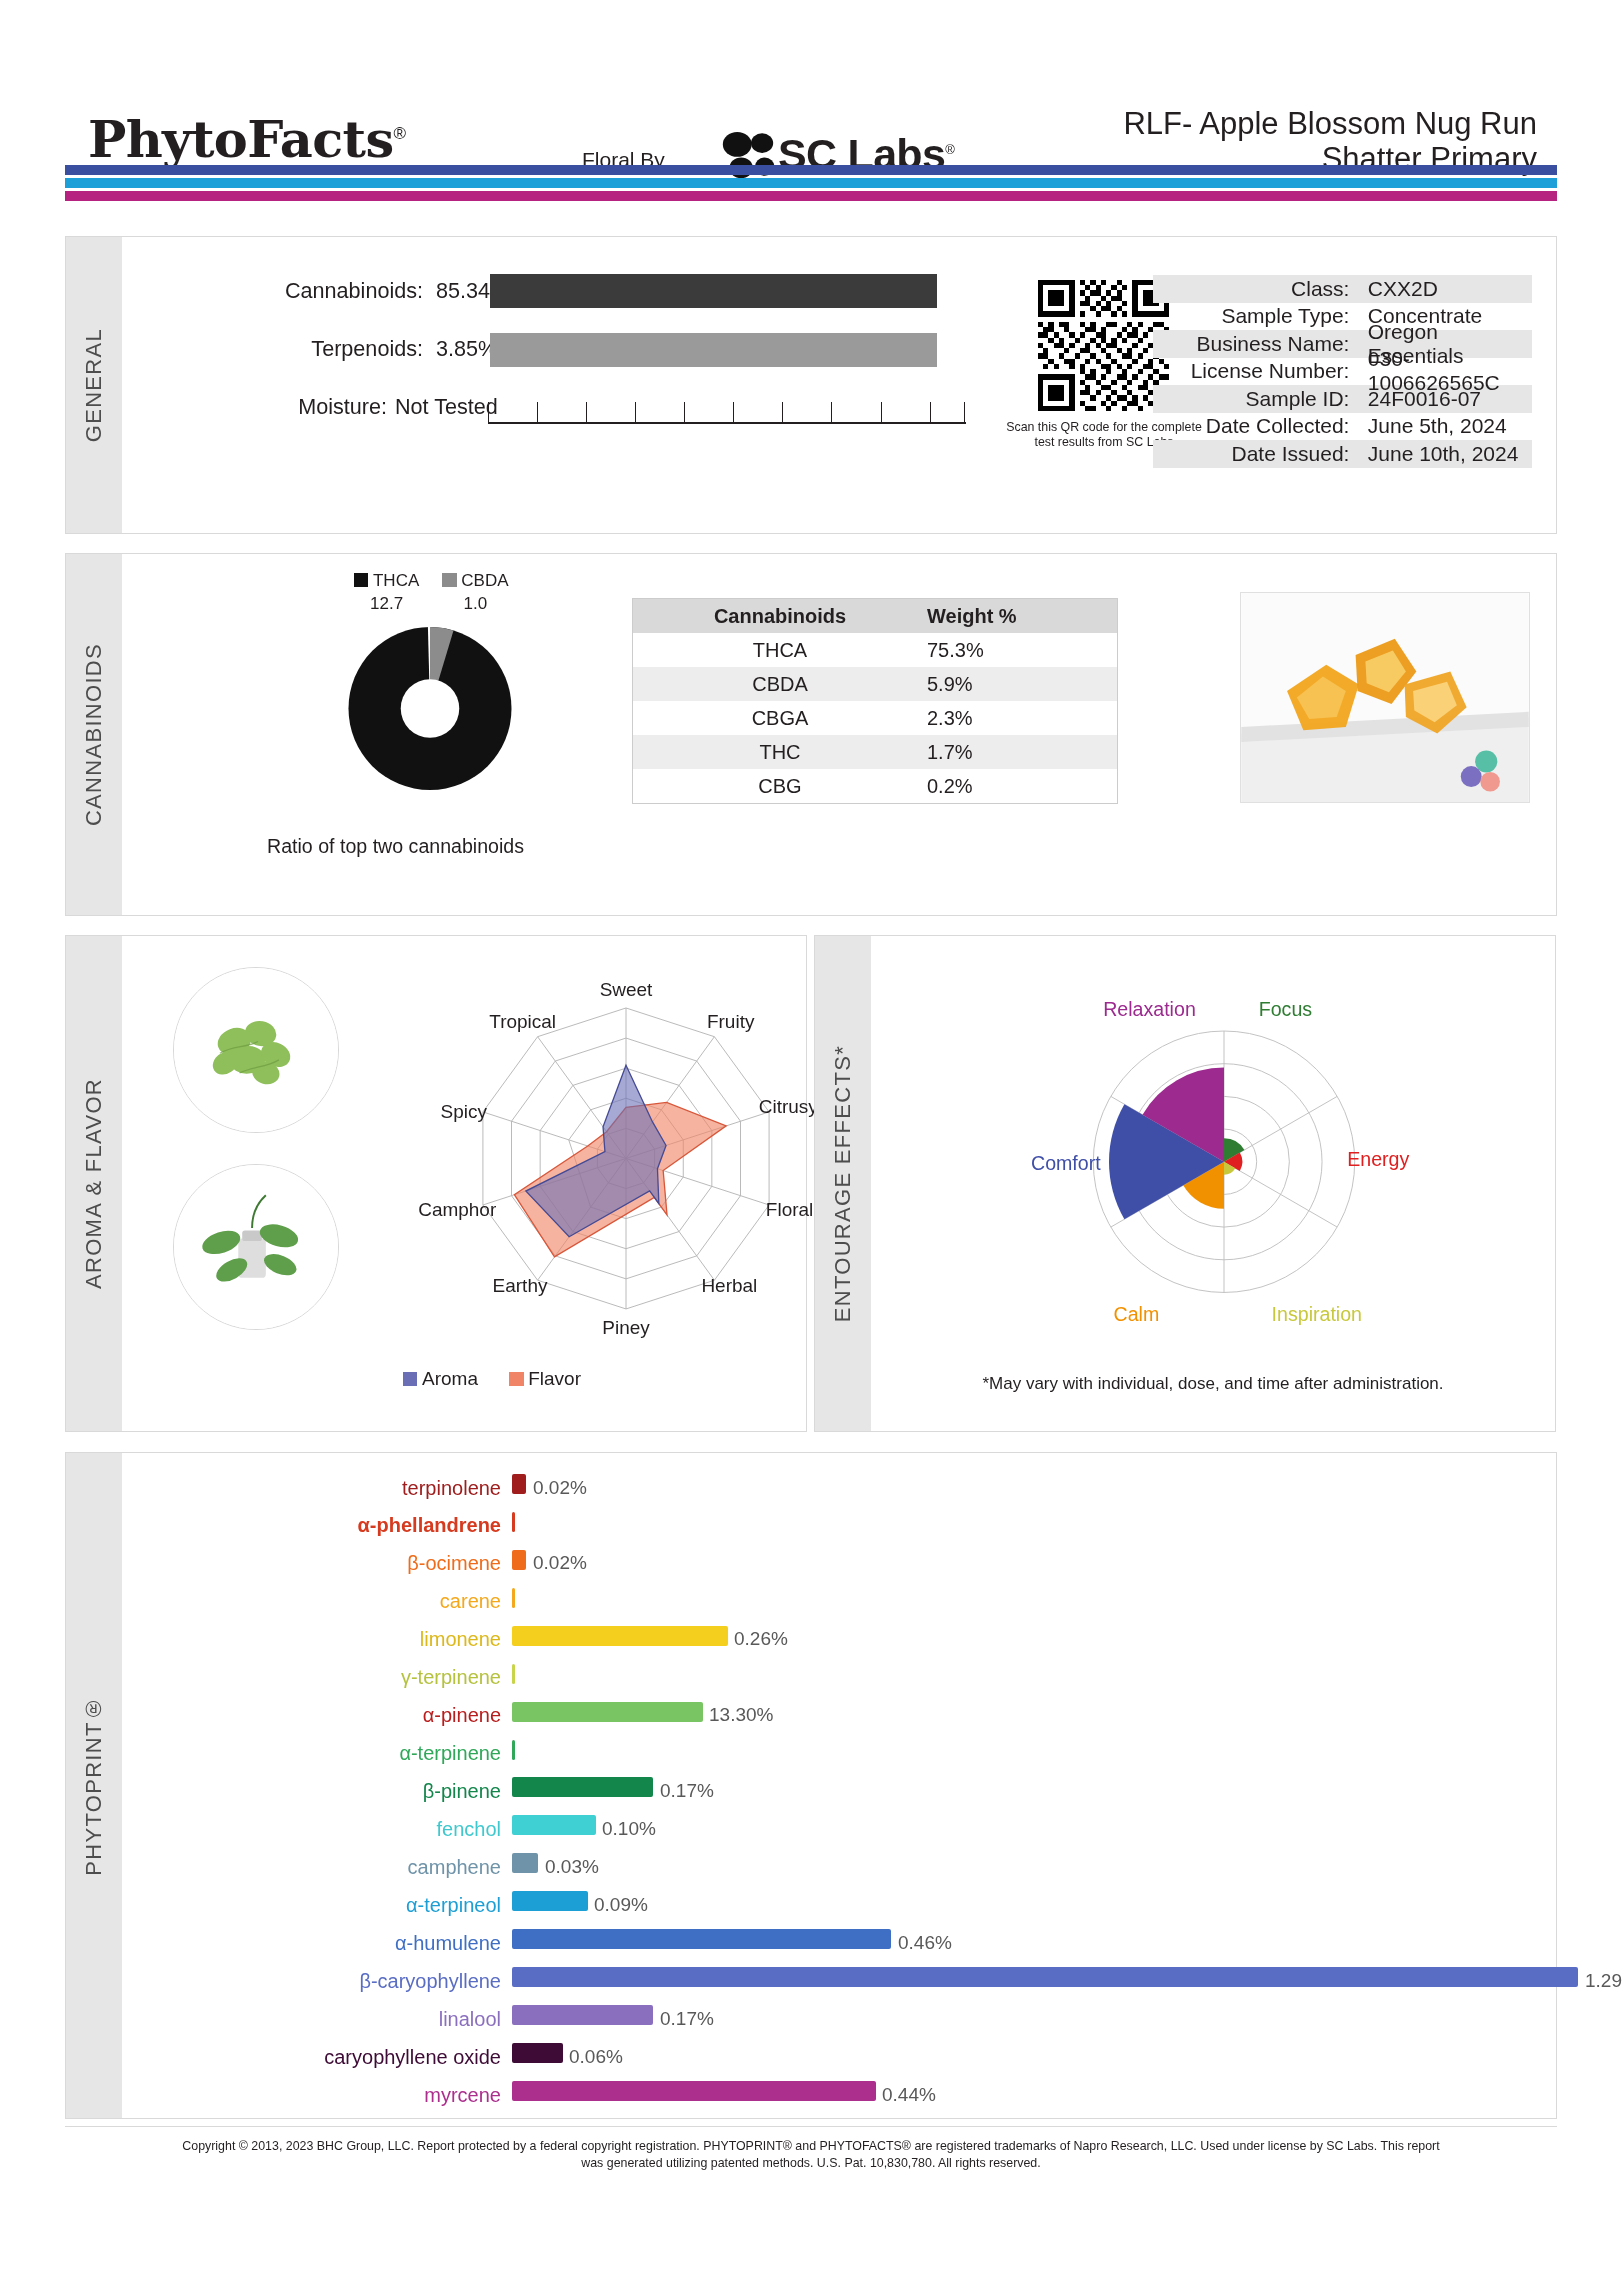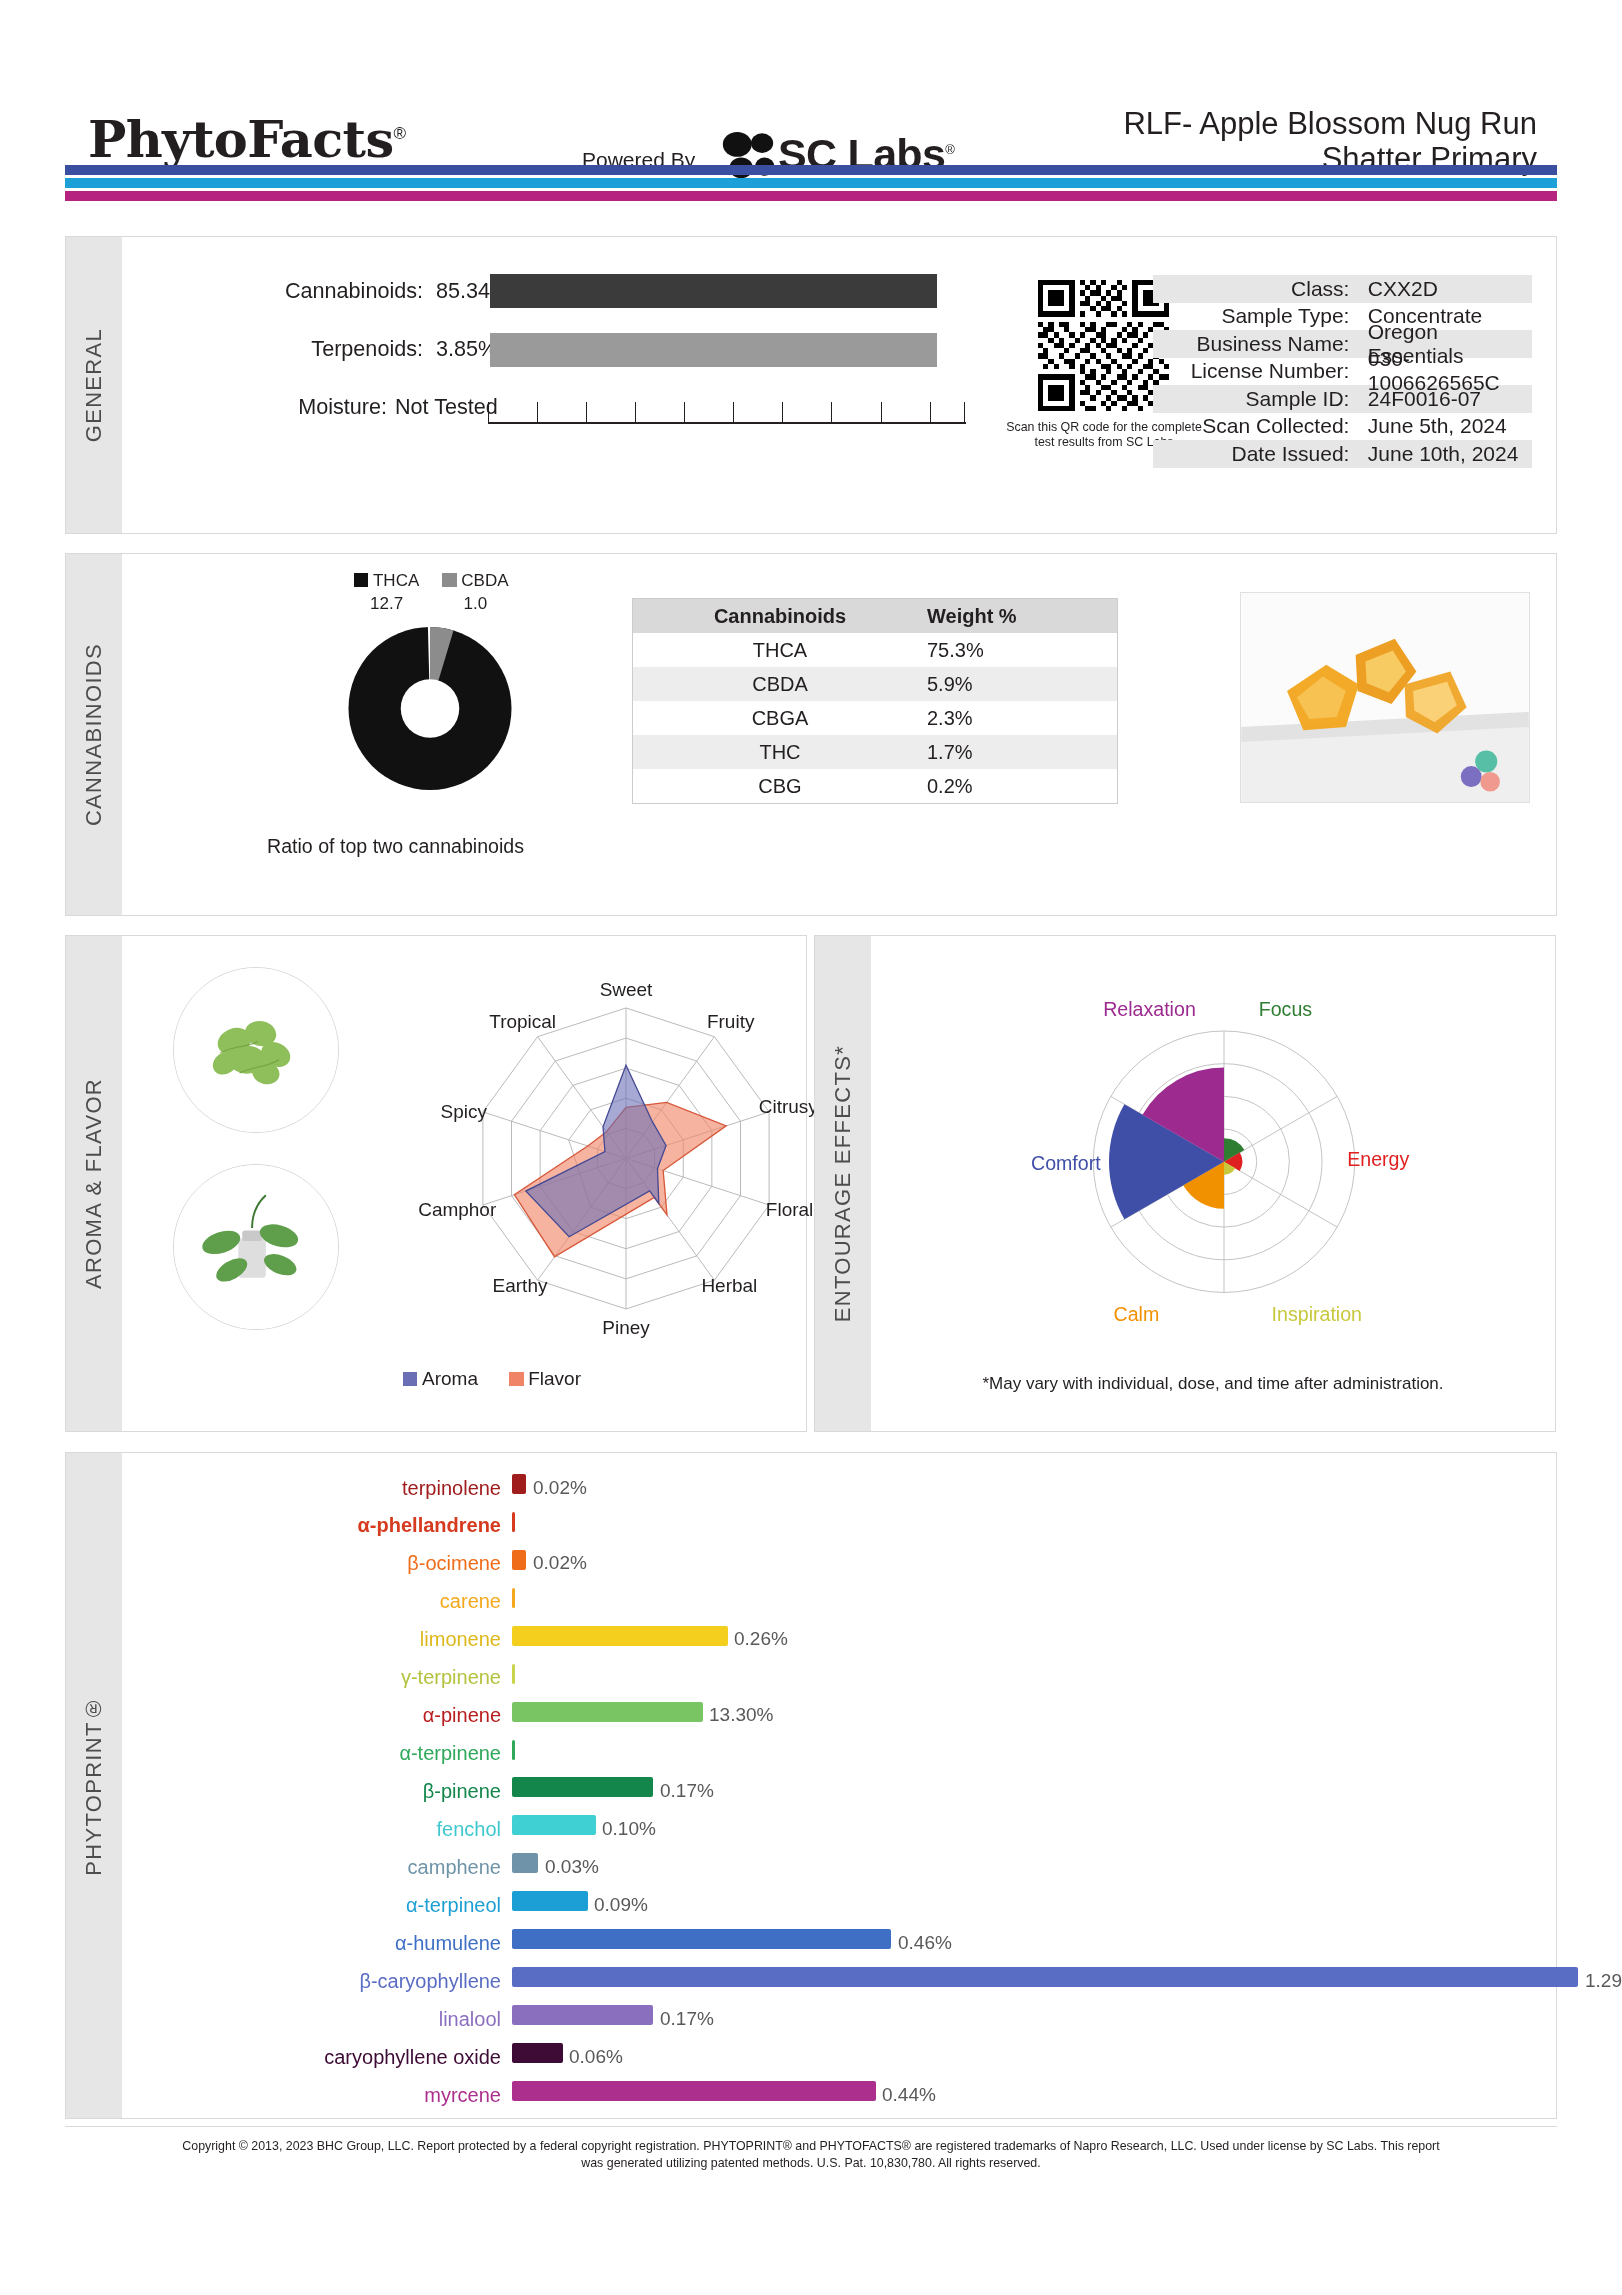--- a/index.html
+++ b/index.html
@@ -117,21 +117,21 @@
   }
   .footer-rule { position:absolute; left:65px; right:65px; top:2126px; height:0.7px; background:#d9d9d9; }
 </style>
 </head>
 <body>
 
 <div class="page">
 
   <div class="header">
     <div class="logo"><span>PhytoFacts</span><sup>®</sup></div>
-    <div class="poweredby">Powered By</div>
+    <div class="poweredby">Floral By</div>
     <svg class="sclabs-mark" viewBox="0 0 88 78">
       <ellipse cx="26" cy="22" rx="22" ry="19" fill="#111"></ellipse>
       <ellipse cx="64" cy="20" rx="17" ry="15" fill="#111"></ellipse>
       <ellipse cx="32" cy="58" rx="18" ry="16" fill="#111"></ellipse>
       <ellipse cx="68" cy="56" rx="15" ry="14" fill="#111"></ellipse>
     </svg>
     <div class="sclabs-text"><span>SC Labs</span><sup>®</sup></div>
     <div class="sampletitle">
       <div>RLF- Apple Blossom Nug Run</div>
       <div>Shatter Primary</div>
@@ -361,21 +361,21 @@
         </div>
         <div class="row">
           <div class="k">License Number:</div>
           <div class="v">030-1006626565C</div>
         </div>
         <div class="row alt">
           <div class="k">Sample ID:</div>
           <div class="v">24F0016-07</div>
         </div>
         <div class="row">
-          <div class="k">Scan Collected:</div>
+          <div class="k">Date Collected:</div>
           <div class="v">June 5th, 2024</div>
         </div>
         <div class="row alt">
           <div class="k">Date Issued:</div>
           <div class="v">June 10th, 2024</div>
         </div>
       </div>
     </div>
   </div>
 

